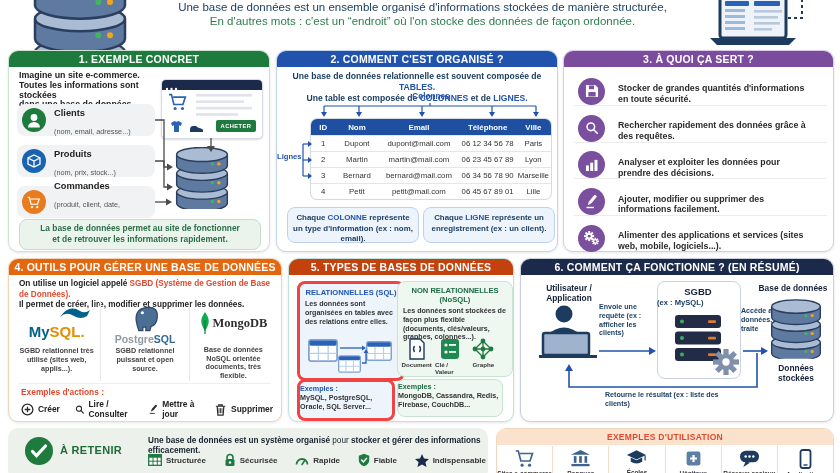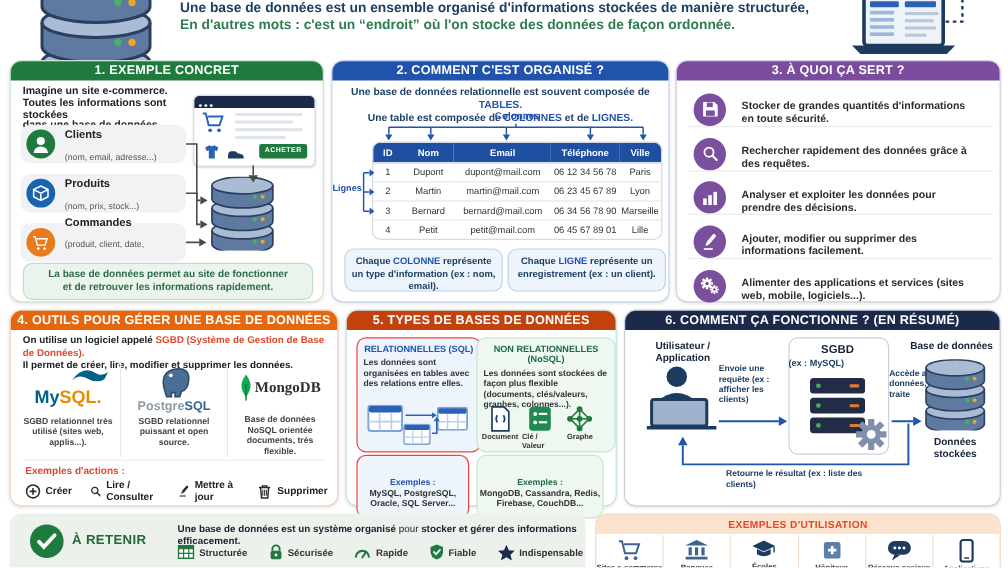--- a/index.html
+++ b/index.html
@@ -5,21 +5,21 @@
   html,body{margin:0;padding:0;background:#fff}
   .canvas{position:relative;width:840px;height:473px;overflow:hidden;background:#fff;
           font-family:"Liberation Sans",sans-serif;color:#222}
   .abs{position:absolute}
   .card{position:absolute;background:#fff;border-radius:10px;box-shadow:0 1px 3px rgba(0,0,0,.10)}
   .card>*{position:absolute}
   .chead{left:0;right:0;top:0;height:16px;border-radius:9px 9px 0 0;color:#fff;font-weight:bold;
          font-size:10.5px;display:flex;align-items:center;justify-content:center;letter-spacing:.2px}
   .hg{background:#1e7a3d}.hb{background:#2153ad}.hp{background:#7b4b9d}
   .ho{background:#e4670f}.ht{background:#c2410c}.hn{background:#1b2a4a}
-  .hline{font-size:11.5px;font-weight:bold;color:#1d3f63;text-align:left;line-height:14px}
+  .hline{font-size:11.5px;font-weight:normal;color:#1d3f63;text-align:center;line-height:14px}
   .hgreen{color:#2e7d4f}
   
   .itm{display:flex;align-items:center;background:#f1f2f3;border-radius:8px;height:32px}
   .crc{width:24px;height:24px;border-radius:50%;display:flex;align-items:center;justify-content:center;
        flex:0 0 24px;margin:0 8px 0 5px}
   .itt{font-size:9.3px;font-weight:bold;color:#222;line-height:10px}
   .its{font-size:7.3px;color:#555;line-height:9px}
   .note1{background:#eaf4ec;border:1px solid #c2ddc8;border-radius:8px;font-size:8.4px;font-weight:bold;
          color:#2c6e49;text-align:center;line-height:11px;padding-top:3px}
   
@@ -40,25 +40,25 @@
   
   .s4intro{font-size:8.2px;color:#222;line-height:10.5px;font-weight:bold}
   .red{color:#e0492f}
   .toolcell{flex:1;display:flex;flex-direction:column;align-items:center}
   .toolcell+.toolcell{border-left:1px solid #e8e8e8}
   .tdesc{font-size:7.2px;color:#444;text-align:center;line-height:8.8px;font-weight:bold}
   .logozone{height:46px;display:flex;align-items:center;justify-content:center;position:relative;width:100%}
   .act{display:flex;align-items:center;gap:4px;font-size:8.4px;font-weight:bold;color:#222}
   
   .t5box{border-radius:8px;padding:4px 5px 0 5px}
-  .sqlbg{background:#eef4fc;border:1px solid #ef4444}
+  .sqlbg{background:#eef4fc;border:3px solid #ef4444}
   .nobg{background:#eef7f0;border:1px solid #c9e3d2}
   .t5t{font-size:7.6px;font-weight:bold;text-align:center;line-height:9px}
   .t5d{font-size:7.1px;color:#333;line-height:8.8px;margin-top:3px;font-weight:bold}
-  .exbox{border-radius:8px;font-size:7.2px;color:#333;text-align:center;line-height:9px;padding-top:17px;font-weight:bold}
+  .exbox{border-radius:8px;font-size:7.2px;color:#333;line-height:9px;padding-top:2px;font-weight:bold}
   .nicon{display:flex;flex-direction:column;align-items:center;width:30px}
   .nlab{font-size:6.2px;color:#333;margin-top:1px;font-weight:bold}
   
   .s6lab{font-size:8.4px;font-weight:bold;color:#16213a;text-align:center;line-height:10px}
   .s6small{font-size:7.1px;font-weight:bold;color:#1d3f63;text-align:left;line-height:8.8px}
   
   .badge{display:flex;align-items:center;gap:4px;font-size:8px;font-weight:bold;color:#333}
   .ucell{flex:1;display:flex;flex-direction:column;align-items:center;padding-top:3px}
   .ucell+.ucell{border-left:1px solid #f3ddc9}
   .ulab{font-size:6.4px;font-weight:bold;color:#333;margin-top:2px;white-space:nowrap}

